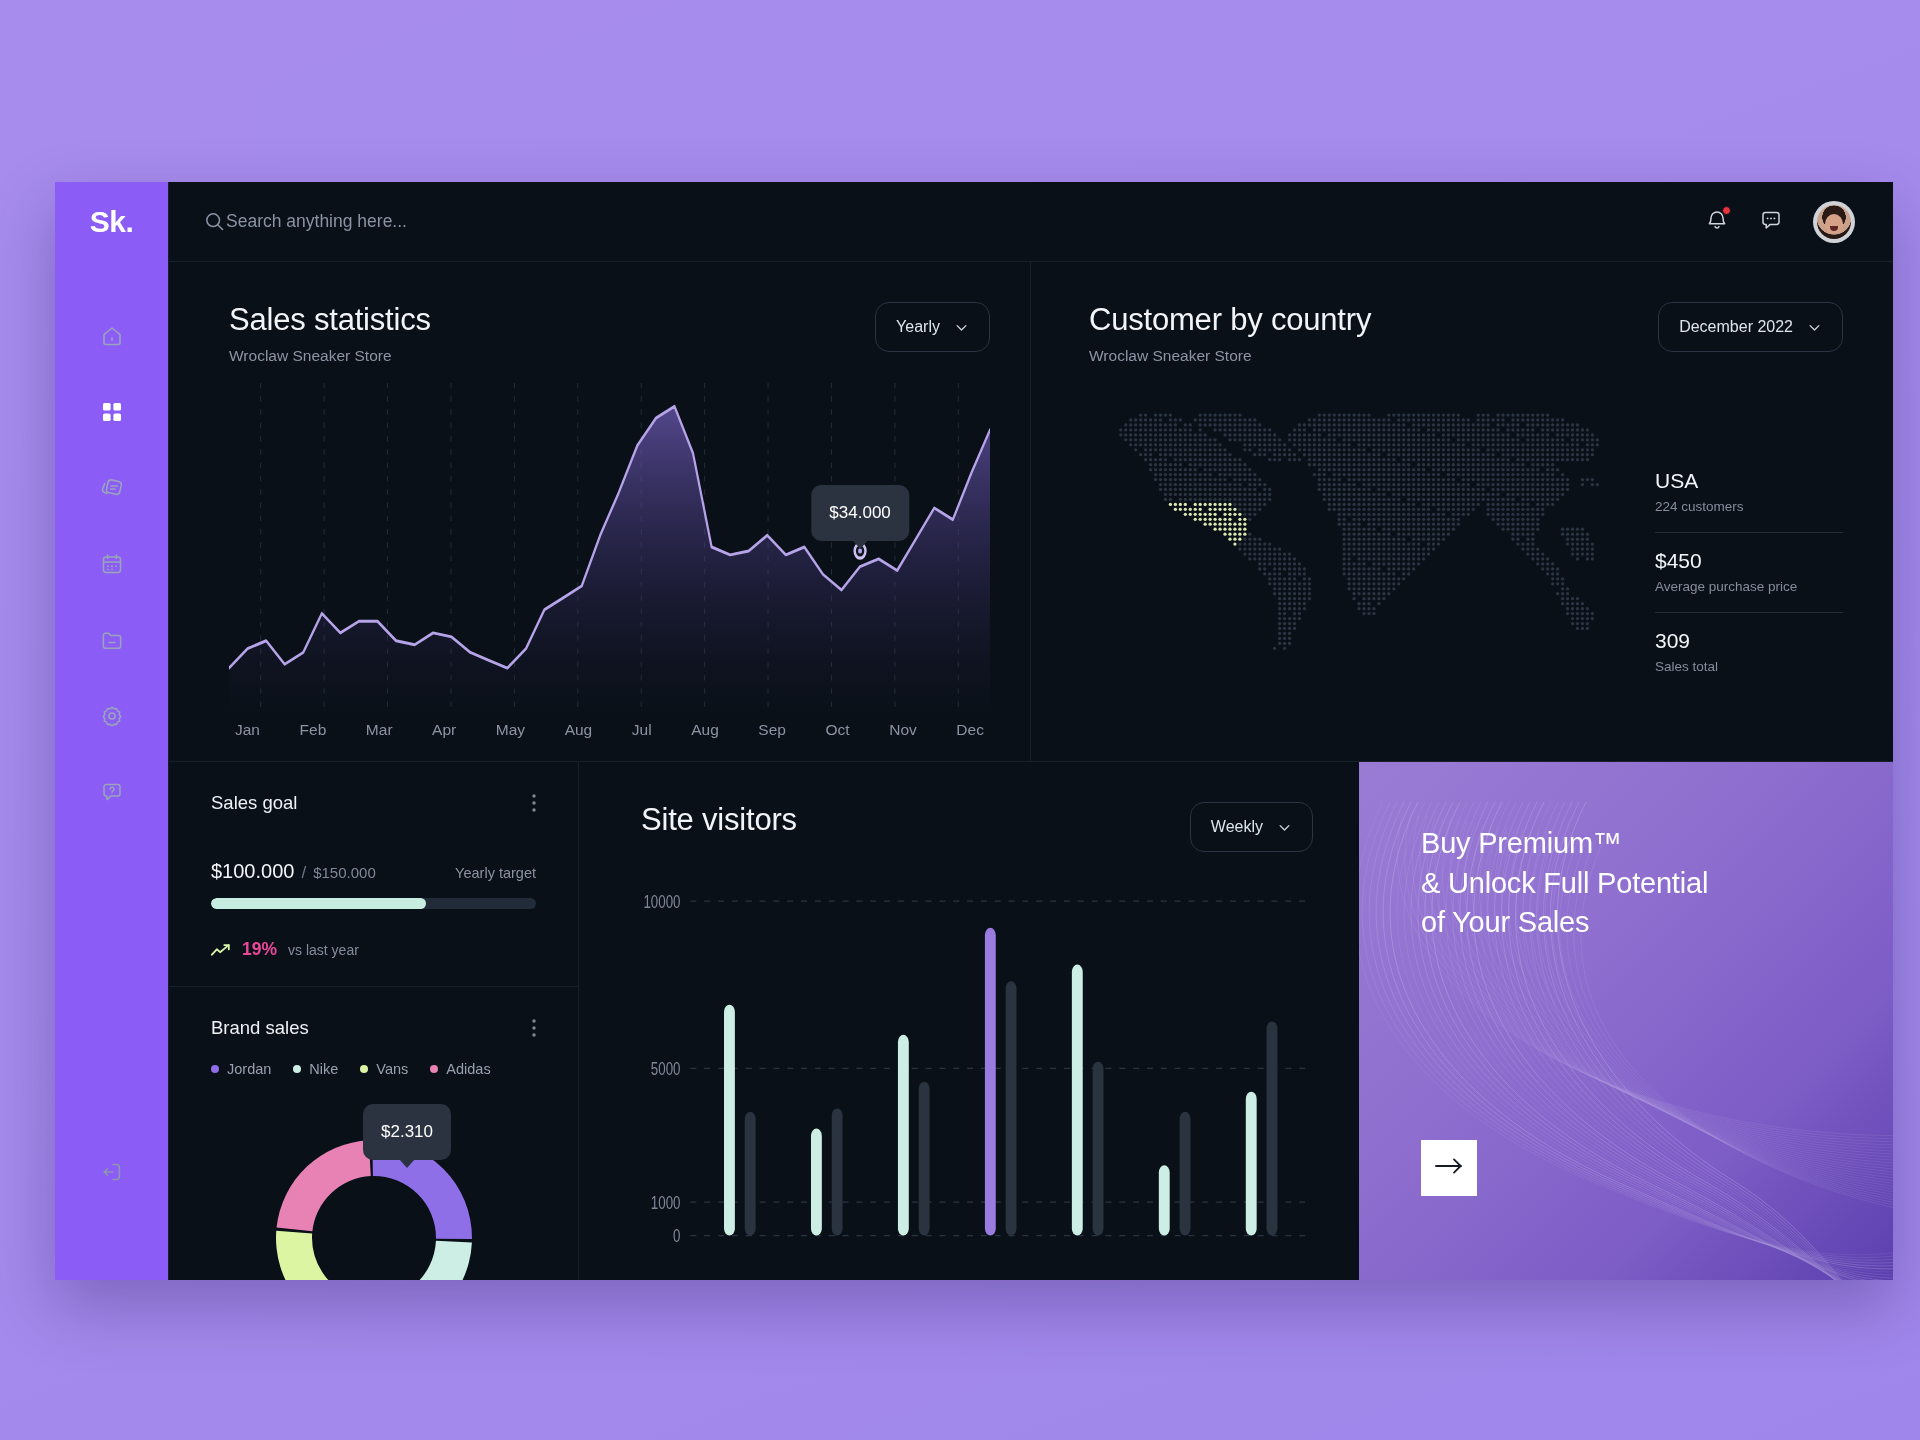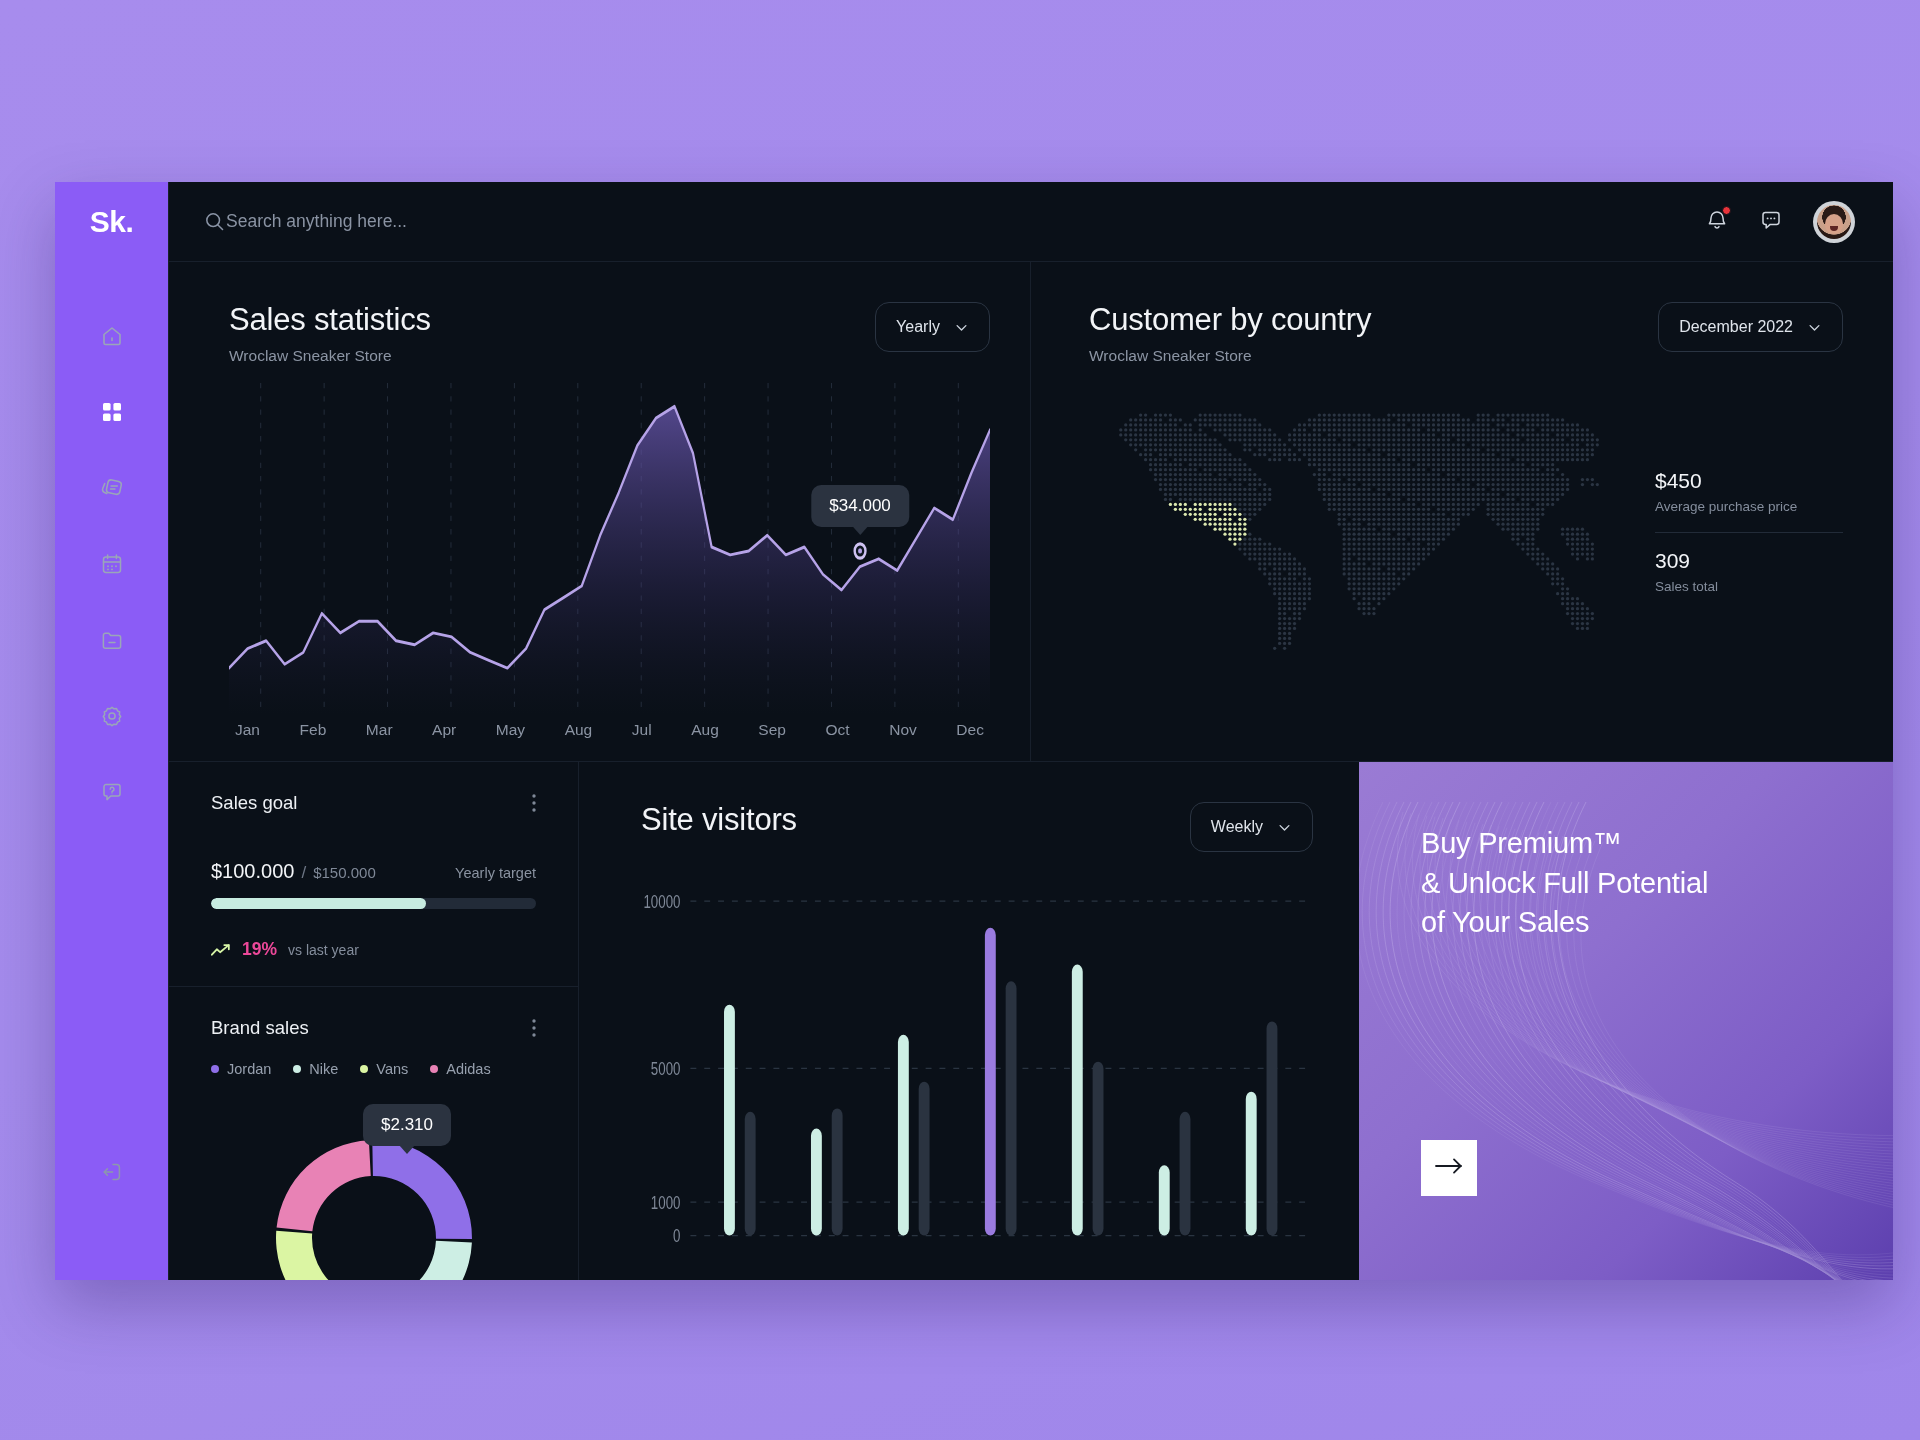--- a/index.html
+++ b/index.html
@@ -87,21 +87,21 @@
     display: flex; align-items: center; gap: 14px; padding: 0 20px;
     color: #dfe4eb; font-size: 16px; cursor: pointer; background: transparent;
     font-family: inherit;
   }
   .dropdown .chev { color: #cbd2dc; display:flex; }
 
   
   .linechart { flex: 1; position: relative; margin-top: 18px; }
   .tooltip {
     position: absolute; background: #2b3340; color: #fff; font-size: 17px;
-    padding: 11px 18px; border-radius: 10px; white-space: nowrap;
+    padding: 18px 18px; border-radius: 10px; white-space: nowrap;
   }
   .tooltip:after {
     content:''; position:absolute; left:50%; transform: translateX(-50%);
     bottom: -8px; border-left: 8px solid transparent; border-right: 8px solid transparent;
     border-top: 9px solid #2b3340;
   }
   .xaxis { display: flex; justify-content: space-between; padding: 0 6px; margin-top: 6px; }
   .xaxis span { color: #8b94a3; font-size: 15.5px; }
 
   
@@ -2511,20 +2511,24 @@
                   <circle cx="192" cy="237" r="1.65" fill="#2b3543"></circle>
                   <circle cx="197" cy="237" r="1.65" fill="#2b3543"></circle>
                   <circle cx="202" cy="237" r="1.65" fill="#2b3543"></circle>
                   <circle cx="187" cy="242" r="1.65" fill="#2b3543"></circle>
                   <circle cx="197" cy="242" r="1.65" fill="#2b3543"></circle>
                 </svg>
           </div>
 
           <div class="statbox">
             <div class="stat">
+              <div class="stat-v">USA</div>
+              <div class="stat-l">224 customers</div>
+            </div>
+            <div class="stat">
               <div class="stat-v">$450</div>
               <div class="stat-l">Average purchase price</div>
             </div>
             <div class="stat">
               <div class="stat-v">309</div>
               <div class="stat-l">Sales total</div>
             </div>
           </div>
         </div>
       </div>

